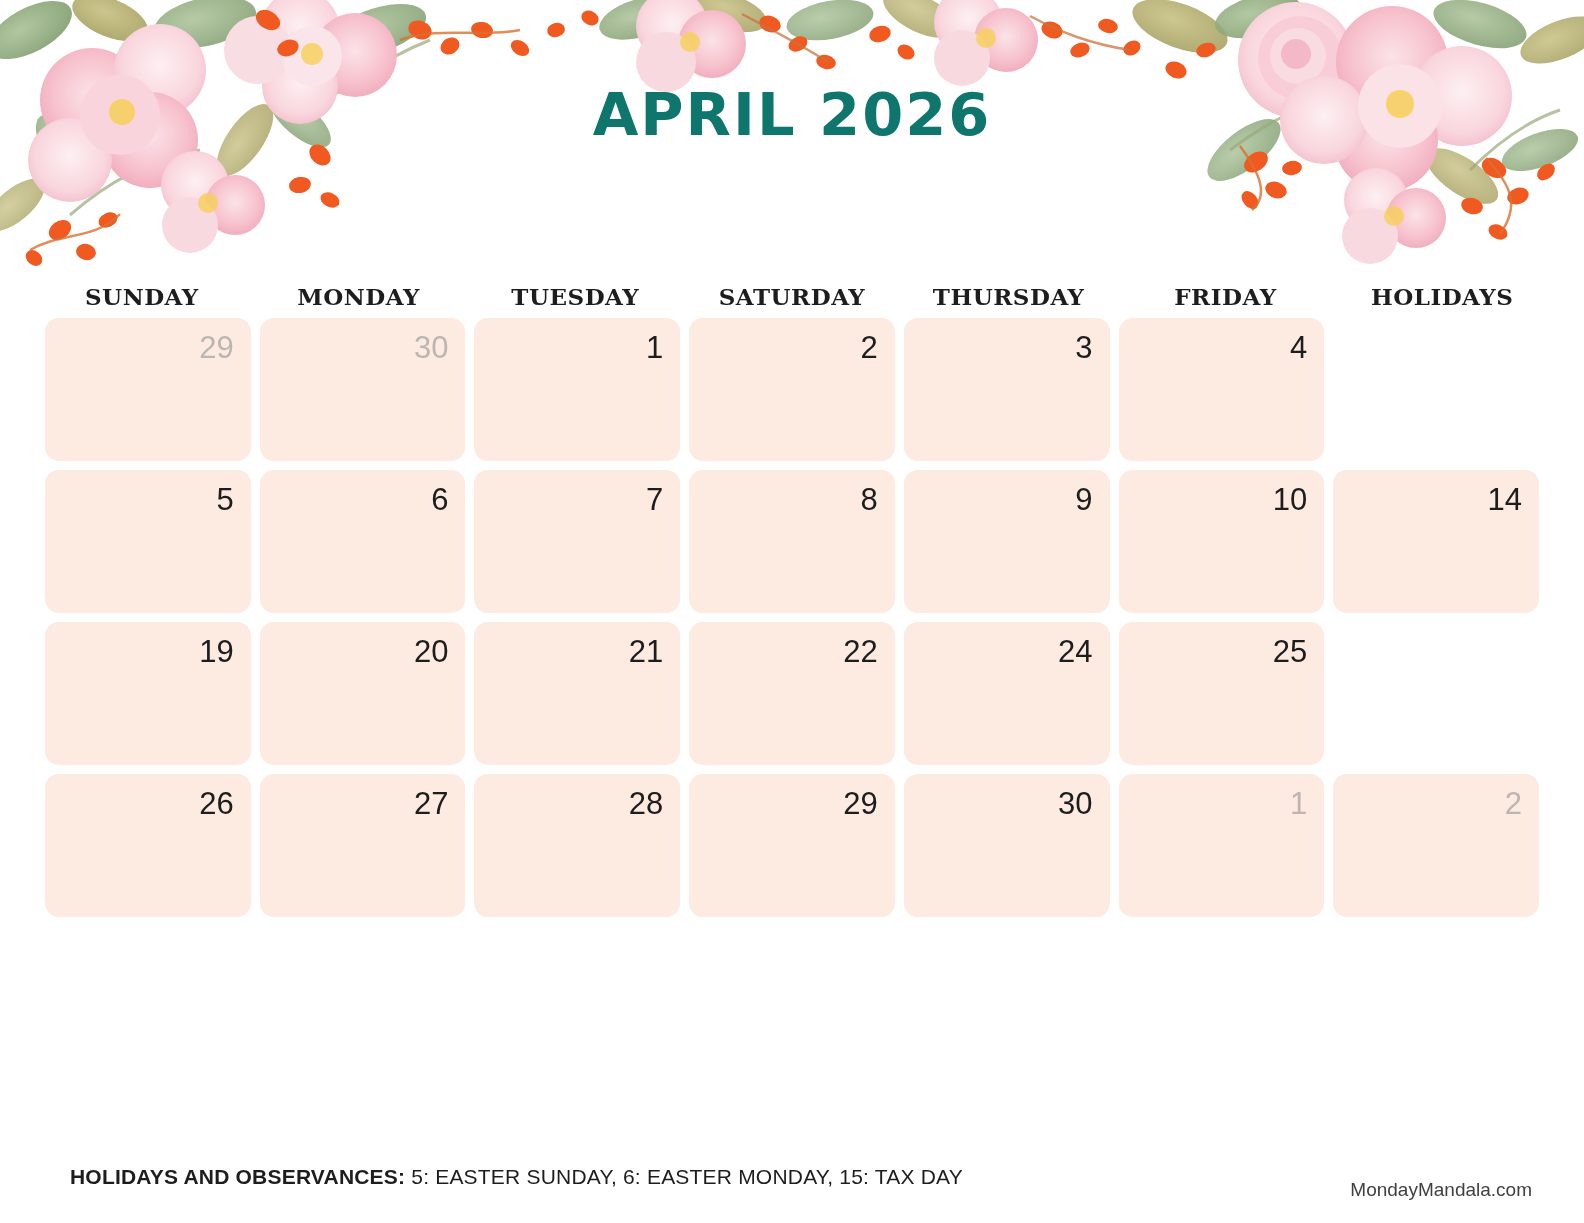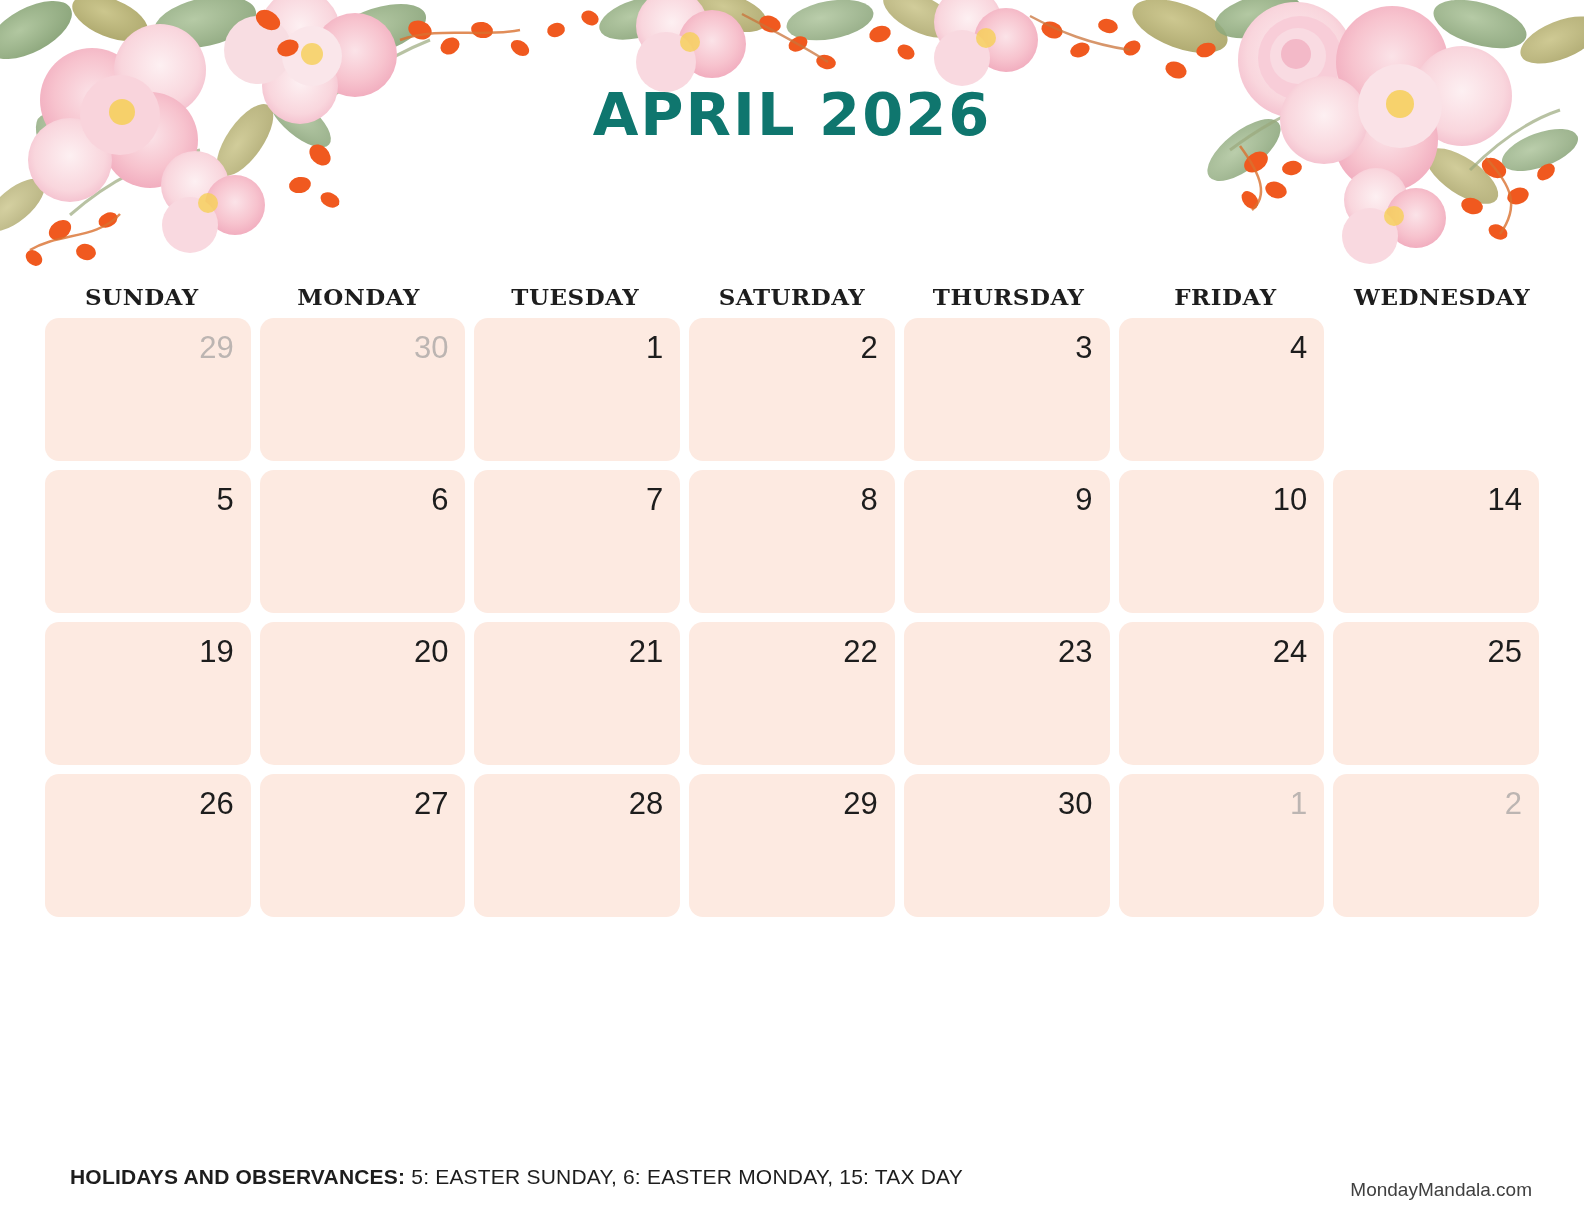--- a/index.html
+++ b/index.html
@@ -292,21 +292,21 @@
 <div class="title">APRIL 2026</div>
 
 <div class="calendar">
   <div class="weekday-row">
     <div class="weekday">SUNDAY</div>
     <div class="weekday">MONDAY</div>
     <div class="weekday">TUESDAY</div>
     <div class="weekday">SATURDAY</div>
     <div class="weekday">THURSDAY</div>
     <div class="weekday">FRIDAY</div>
-    <div class="weekday">WEDNESDAY</div>
+    <div class="weekday">HOLIDAYS</div>
   </div>
 
   <div class="week-row">
     <div class="day-cell">
         <span class="day-num muted">29</span>
       </div>
     <div class="day-cell">
         <span class="day-num muted">30</span>
       </div>
     <div class="day-cell">
@@ -353,23 +353,20 @@
         <span class="day-num">19</span>
       </div>
     <div class="day-cell">
         <span class="day-num">20</span>
       </div>
     <div class="day-cell">
         <span class="day-num">21</span>
       </div>
     <div class="day-cell">
         <span class="day-num">22</span>
-      </div>
-    <div class="day-cell">
-        <span class="day-num">23</span>
       </div>
     <div class="day-cell">
         <span class="day-num">24</span>
       </div>
     <div class="day-cell">
         <span class="day-num">25</span>
       </div>
   </div>
 
   <div class="week-row">

